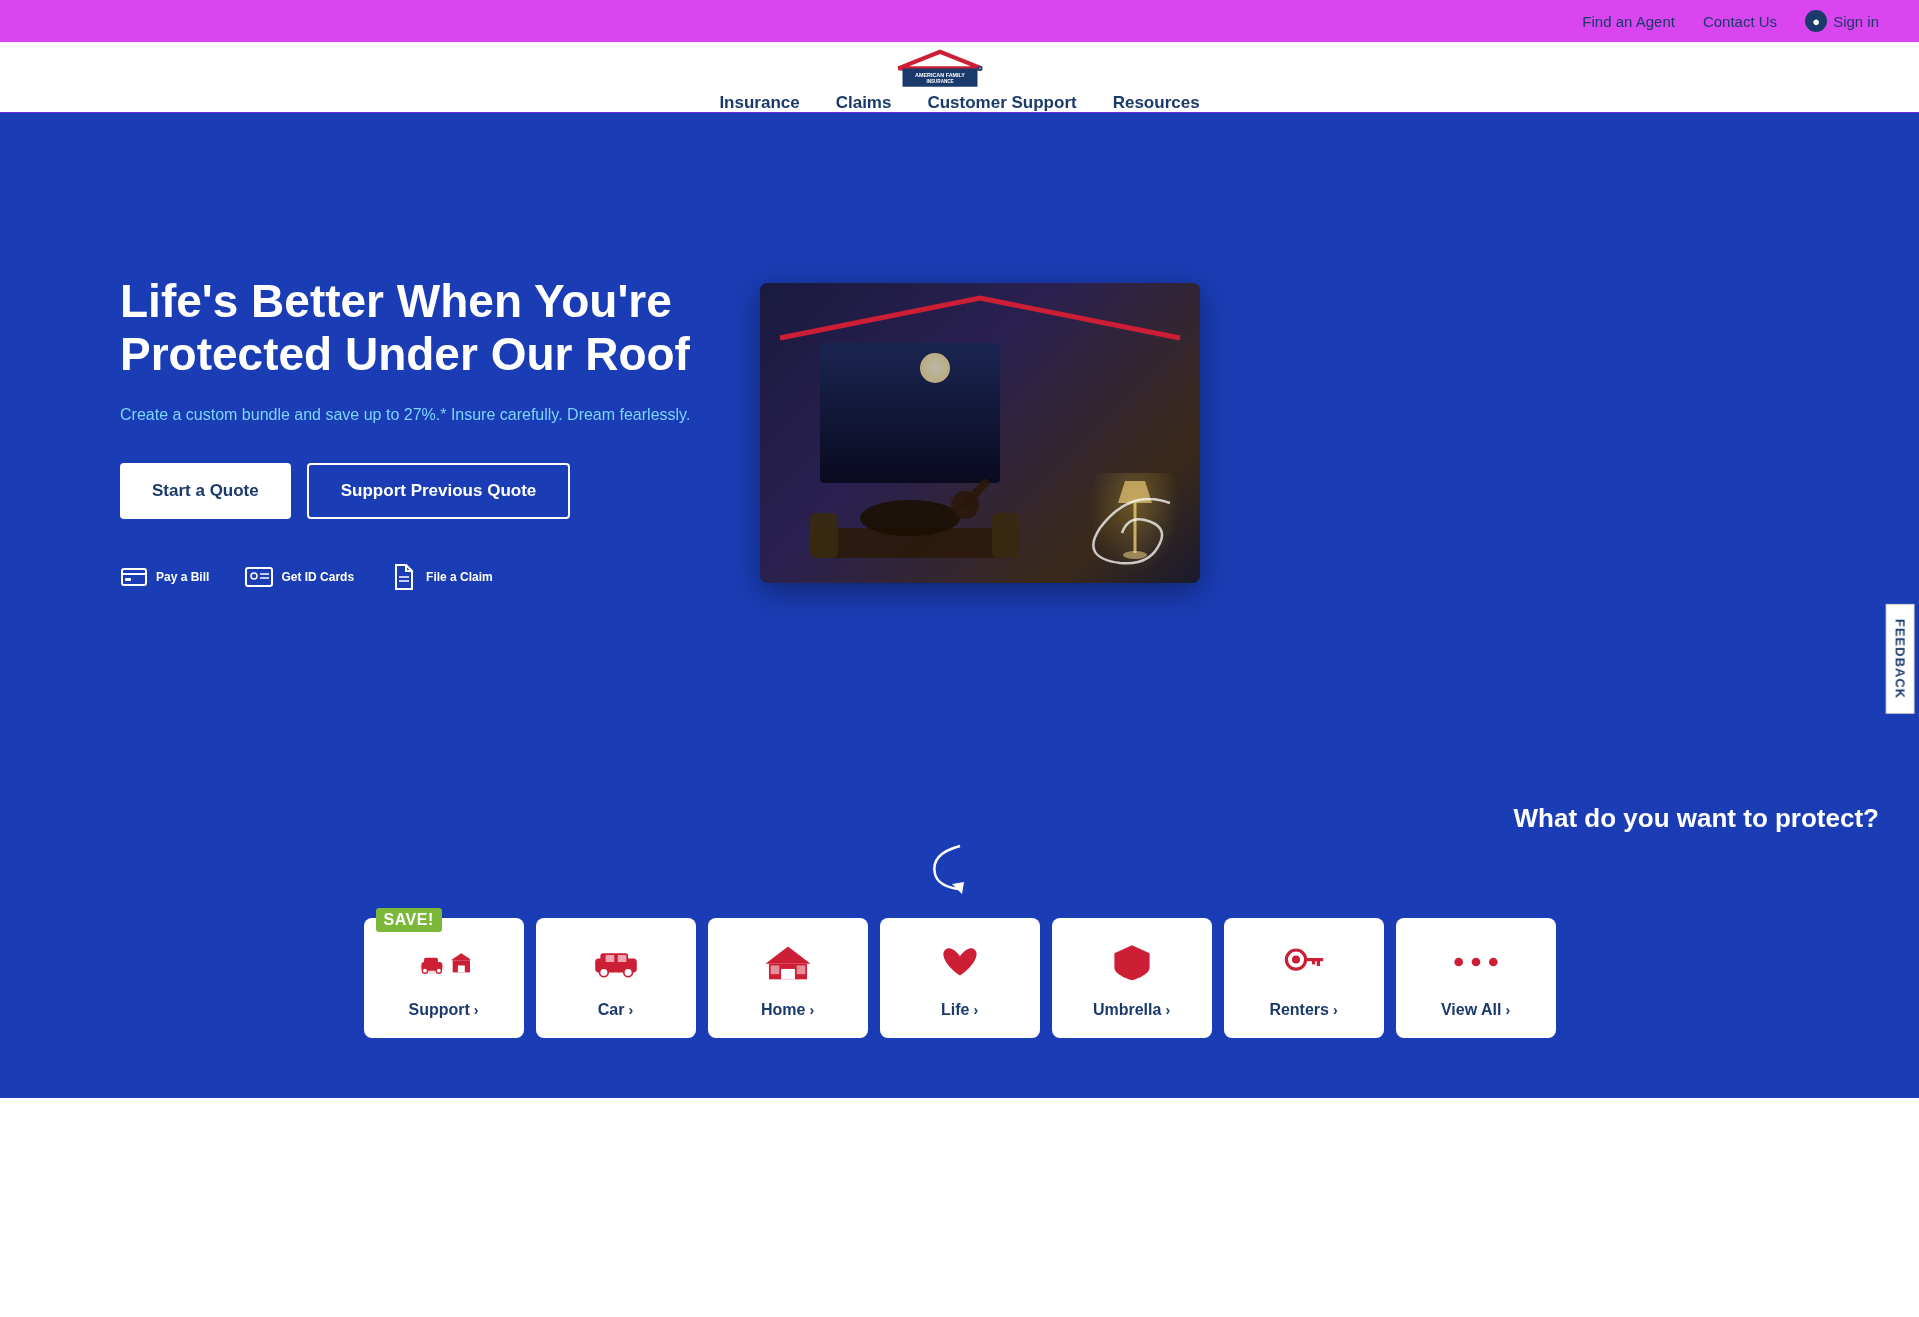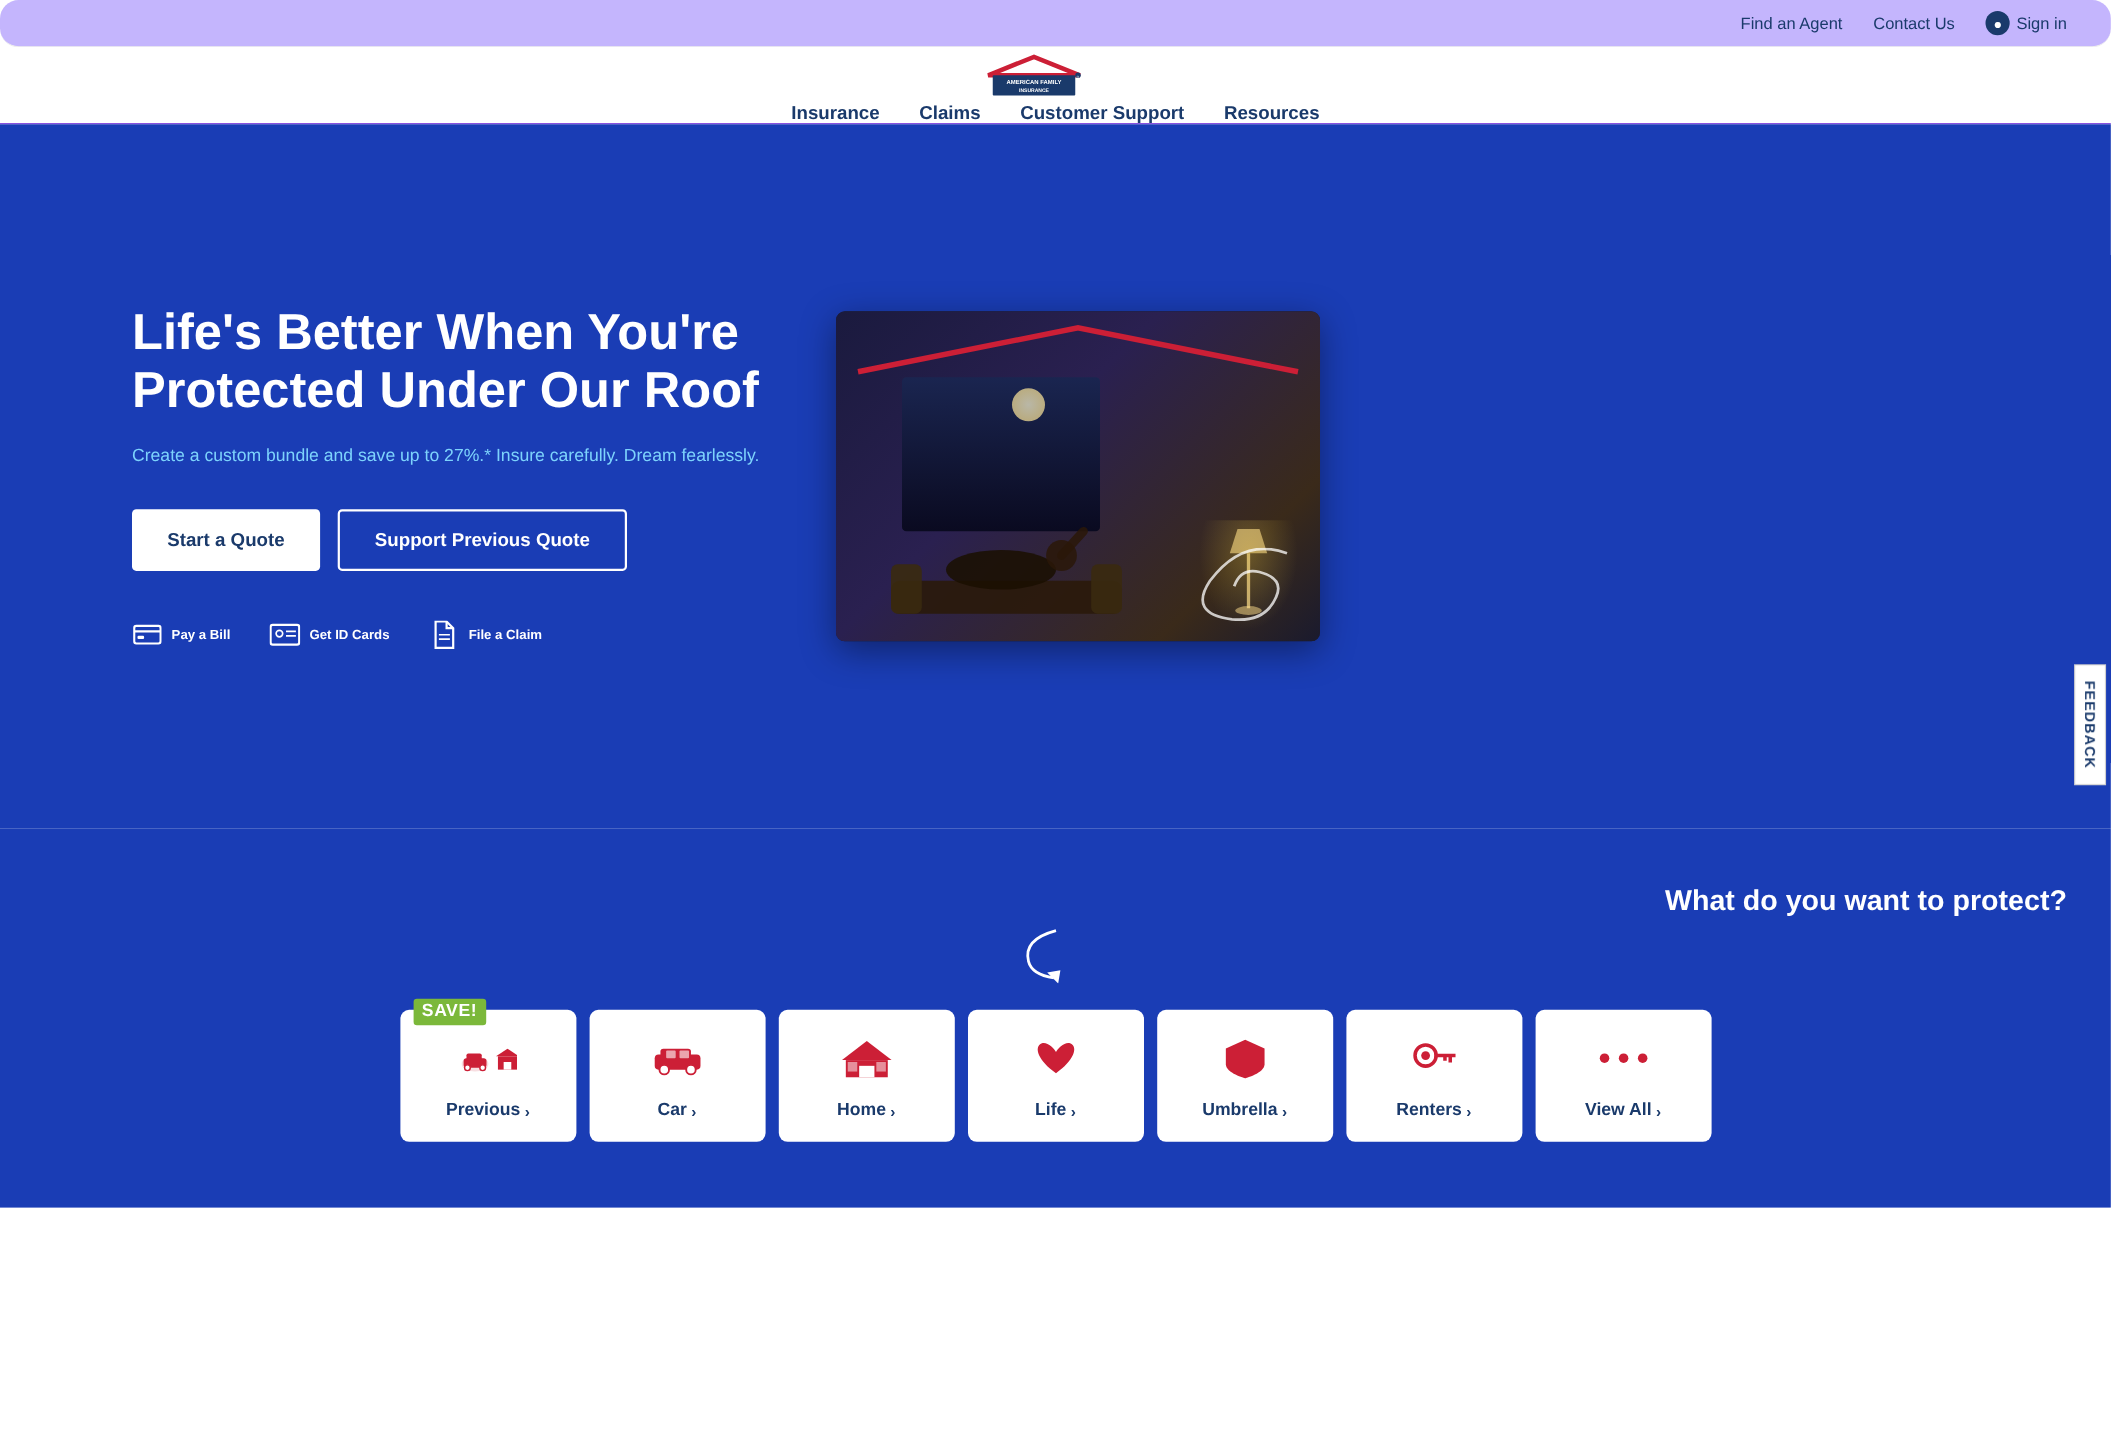--- a/index.html
+++ b/index.html
@@ -5,23 +5,22 @@
     *, *::before, *::after { box-sizing: border-box; margin: 0; padding: 0; }
     body { font-family: Arial, sans-serif; overflow-x: hidden; }
 
     
     .top-bar {
       display: flex;
       justify-content: flex-end;
       align-items: center;
       gap: 28px;
       padding: 10px 40px;
-      background: #c4b5fd;
+      background: #d946ef;
       border-bottom: 1px solid #eee;
-      border-radius: 17px;
     }
     .top-bar a {
       color: #1a3a6b;
       text-decoration: none;
       font-size: 15px;
       font-weight: 500;
     }
     .sign-in-link {
       display: flex;
       align-items: center;
@@ -440,21 +439,21 @@
           <rect x="7" y="15" width="16" height="8" rx="2" fill="#cc1f36"></rect>
           <circle cx="8" cy="30" r="3" fill="#fff" stroke="#cc1f36" stroke-width="1.5"></circle>
           <circle cx="24" cy="30" r="3" fill="#fff" stroke="#cc1f36" stroke-width="1.5"></circle>
 
           <polygon points="38,18 50,10 62,18" fill="#cc1f36"></polygon>
           <rect x="40" y="18" width="20" height="14" fill="#cc1f36"></rect>
           <rect x="46" y="24" width="8" height="8" fill="#fff"></rect>
         </svg>
       </div>
       <div class="product-label">
-        <span>Previous</span>
+        <span>Support</span>
         <span class="chevron">›</span>
       </div>
     </div>
 
     <div class="product-card">
       <div class="product-icon">
         <svg viewBox="0 0 60 40" fill="none" xmlns="http://www.w3.org/2000/svg">
           <rect x="6" y="16" width="48" height="16" rx="4" fill="#cc1f36"></rect>
           <rect x="12" y="10" width="32" height="12" rx="3" fill="#cc1f36"></rect>
           <circle cx="16" cy="32" r="5" fill="#fff" stroke="#cc1f36" stroke-width="2"></circle>

